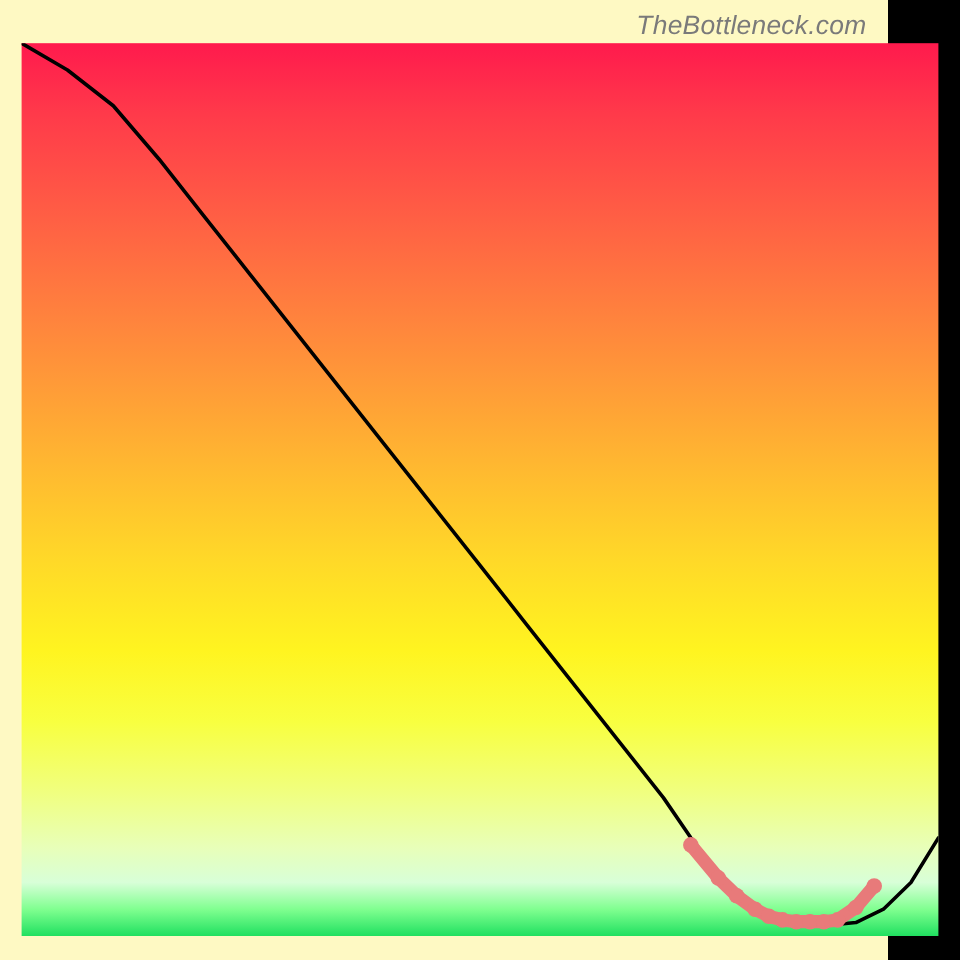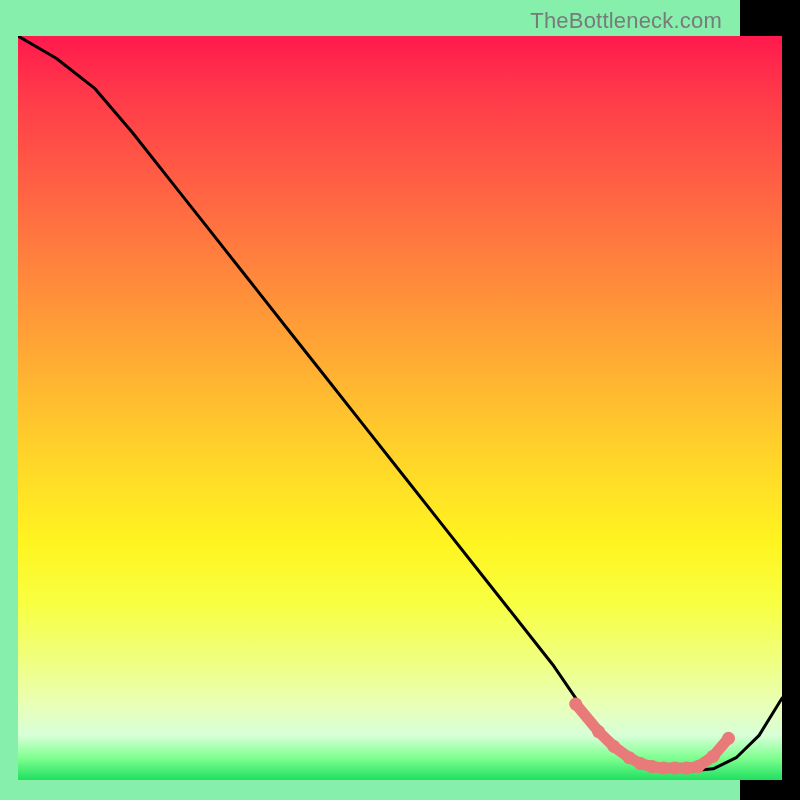--- a/index.html
+++ b/index.html
@@ -8,21 +8,22 @@
     width: 800px;
     height: 800px;
     background: #000;
     overflow: hidden;
     font-family: Arial, Helvetica, sans-serif;
   }
   .frame {
     position: absolute;
     left: 0; top: 0;
     width: 740px; height: 800px;
-    background: #86efac;
+    background: #fef9c3;
+    font-style: italic;
   }
   .plot {
     position: absolute;
     left: 18px;
     top: 36px;
     width: 764px;
     height: 744px;
     
     background: linear-gradient(to bottom,
       #ff1a4d 0%,

